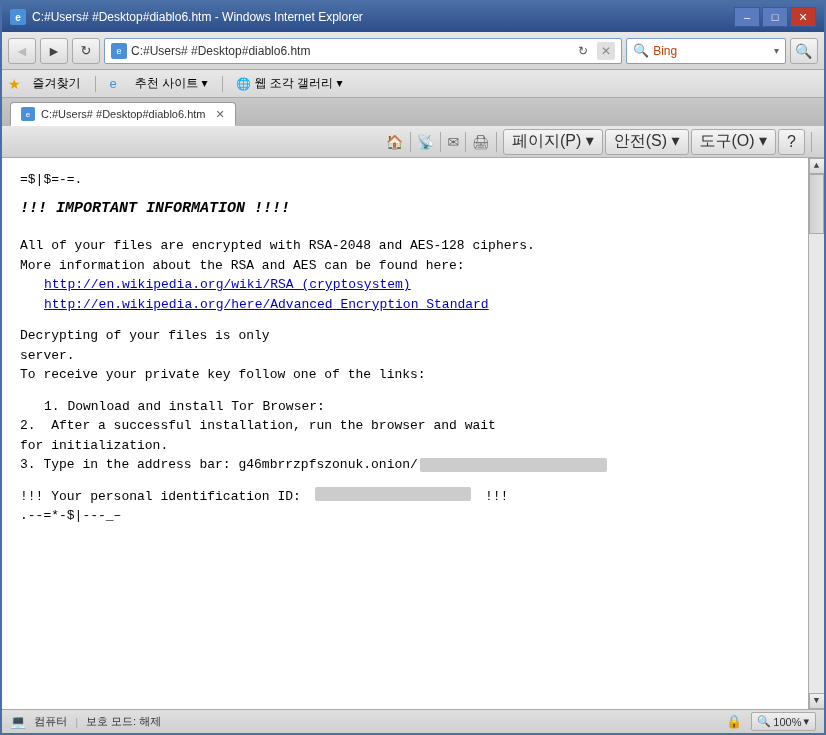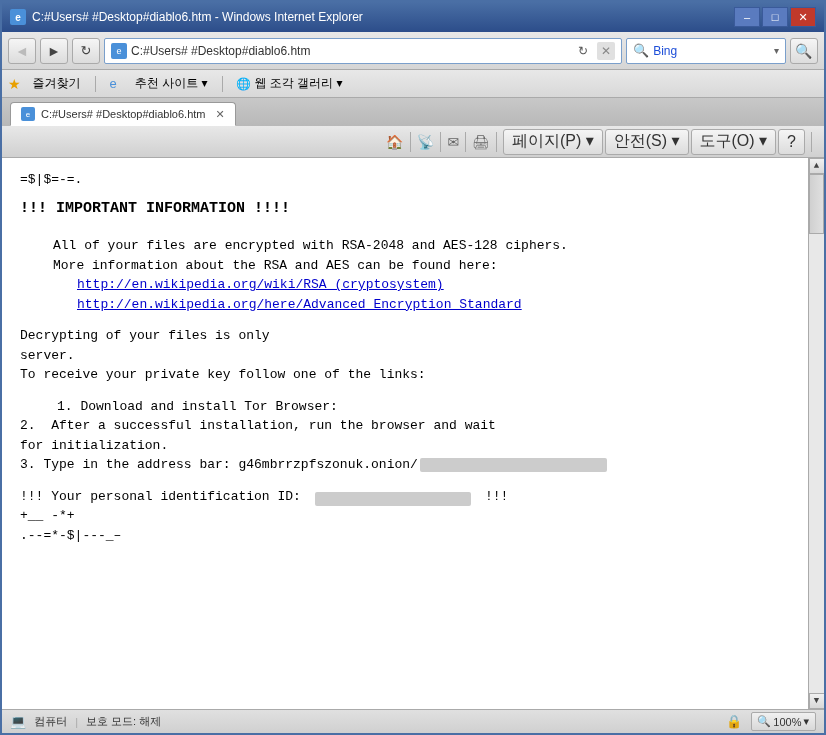--- a/index.html
+++ b/index.html
@@ -262,21 +262,21 @@
     }
     .zoom-btn {
       display:flex;align-items:center;gap:2px;cursor:pointer;
       padding:2px 6px;
       background: linear-gradient(to bottom, #f0f0f0, #d8d8d8);
       border: 1px solid #aaa;
       border-radius:2px;font-size:11px;
     }
 
     
-    .content-header { font-weight:bold; font-size:15px; margin: 8px 0 16px 0; }
+    .content-header { font-weight:bold; font-size:15px; margin: 8px 0 16px 0; font-style: italic; }
     .content-link { color: #0000cc; text-decoration: underline; cursor: pointer; }
     .content-blurred {
       background: #ccc;
       color: transparent;
       border-radius: 2px;
       display: inline-block;
       user-select: none;
     }
     .decorative-text { font-size:13px; color:#000; }
   </style>
@@ -304,21 +304,21 @@
     <button class="nav-btn">►</button>
     <button class="nav-btn" style="font-size:13px;">↻</button>
     <div class="address-bar">
       <div class="address-icon">e</div>
       <span class="address-text">C:#Users#  #Desktop#diablo6.htm</span>
       <span class="address-refresh">↻</span>
       <span class="address-x">✕</span>
     </div>
     <div class="search-bar">
       <span class="search-icon">🔍</span>
-      <span style="color:#1d4ed8;font-family:Arial,sans-serif;font-size:12px;">Bing</span>
+      <span style="color:#c2410c;font-family:Arial,sans-serif;font-size:12px;">Bing</span>
       <span style="margin-left:auto;font-size:10px;color:#666;">▾</span>
     </div>
     <button class="nav-btn">🔍</button>
   </div>
 
   <div class="bookmarks-bar">
     <span class="bm-star">★</span>
     <div class="bm-item">
       <span>즐겨찾기</span>
     </div>
@@ -368,52 +368,51 @@
     <div class="toolbar-sep"></div>
   </div>
 
   <div class="content-wrapper" style="flex:1;overflow:hidden;display:flex;">
     <div class="content">
 
       <div class="decorative-text" style="margin-bottom:8px;">=$|$=-=.</div>
 
       <div class="content-header">!!! IMPORTANT INFORMATION !!!!</div>
 
-      <div style="margin-bottom:12px;margin-left:33px;">
+      <div style="margin-bottom:12px;">
         <div>All of your files are encrypted with RSA-2048 and AES-128 ciphers.</div>
         <div>More information about the RSA and AES can be found here:</div>
         <div style="margin-left:24px;">
           <a class="content-link">http://en.wikipedia.org/wiki/RSA_(cryptosystem)</a><br>
           <a class="content-link">http://en.wikipedia.org/here/Advanced_Encryption_Standard</a>
         </div>
       </div>
 
       <div style="margin-bottom:12px;">
         <div>Decrypting of your files is only</div>
         <div>server.</div>
         <div>To receive your private key follow one of the links:</div>
       </div>
 
       <div style="margin-bottom:6px;">
-        <div style="margin-left:37px;">1. Download and install Tor Browser:</div>
+        <div style="margin-left:24px;">1. Download and install Tor Browser:</div>
         <div style="white-space:pre-wrap;">2.  After a successful installation, run the browser and wait
 for initialization.</div>
         <div style="display:flex;flex-wrap:wrap;align-items:center;gap:2px;">
           <span>3.  Type in the address bar: g46mbrrzpfszonuk.onion/</span>
             <span class="content-blurred" style="min-width:120px;height:14px;background:#ccc;"> &nbsp;&nbsp;&nbsp;&nbsp;&nbsp;&nbsp;&nbsp;&nbsp;&nbsp;&nbsp;&nbsp;&nbsp;&nbsp;&nbsp;&nbsp;&nbsp;&nbsp;&nbsp;&nbsp;&nbsp;&nbsp;&nbsp;&nbsp;&nbsp;</span>
         </div>
       </div>
 
       <div style="margin-top:12px;">
-        <div style="display:flex;align-items:flex-end;gap:14px;flex-wrap:wrap;">
+        <div style="display:flex;align-items:flex-start;gap:14px;flex-wrap:wrap;">
           <span>!!! Your personal identification ID:</span>
           <span class="content-blurred" style="min-width:140px;height:14px;background:#ccc;"> &nbsp;&nbsp;&nbsp;&nbsp;&nbsp;&nbsp;&nbsp;&nbsp;&nbsp;&nbsp;&nbsp;&nbsp;&nbsp;&nbsp;&nbsp;&nbsp;&nbsp;&nbsp;&nbsp;&nbsp;</span>
           <span>!!!</span>
         </div>
-        <div>+__ -*+</div>
         <div>.--=*-$|---_–</div>
       </div>
     </div>
 
     <div class="scrollbar">
       <div class="scrollbar-btn">▲</div>
       <div class="scrollbar-track">
         <div class="scrollbar-thumb"></div>
       </div>
       <div class="scrollbar-btn">▼</div>

